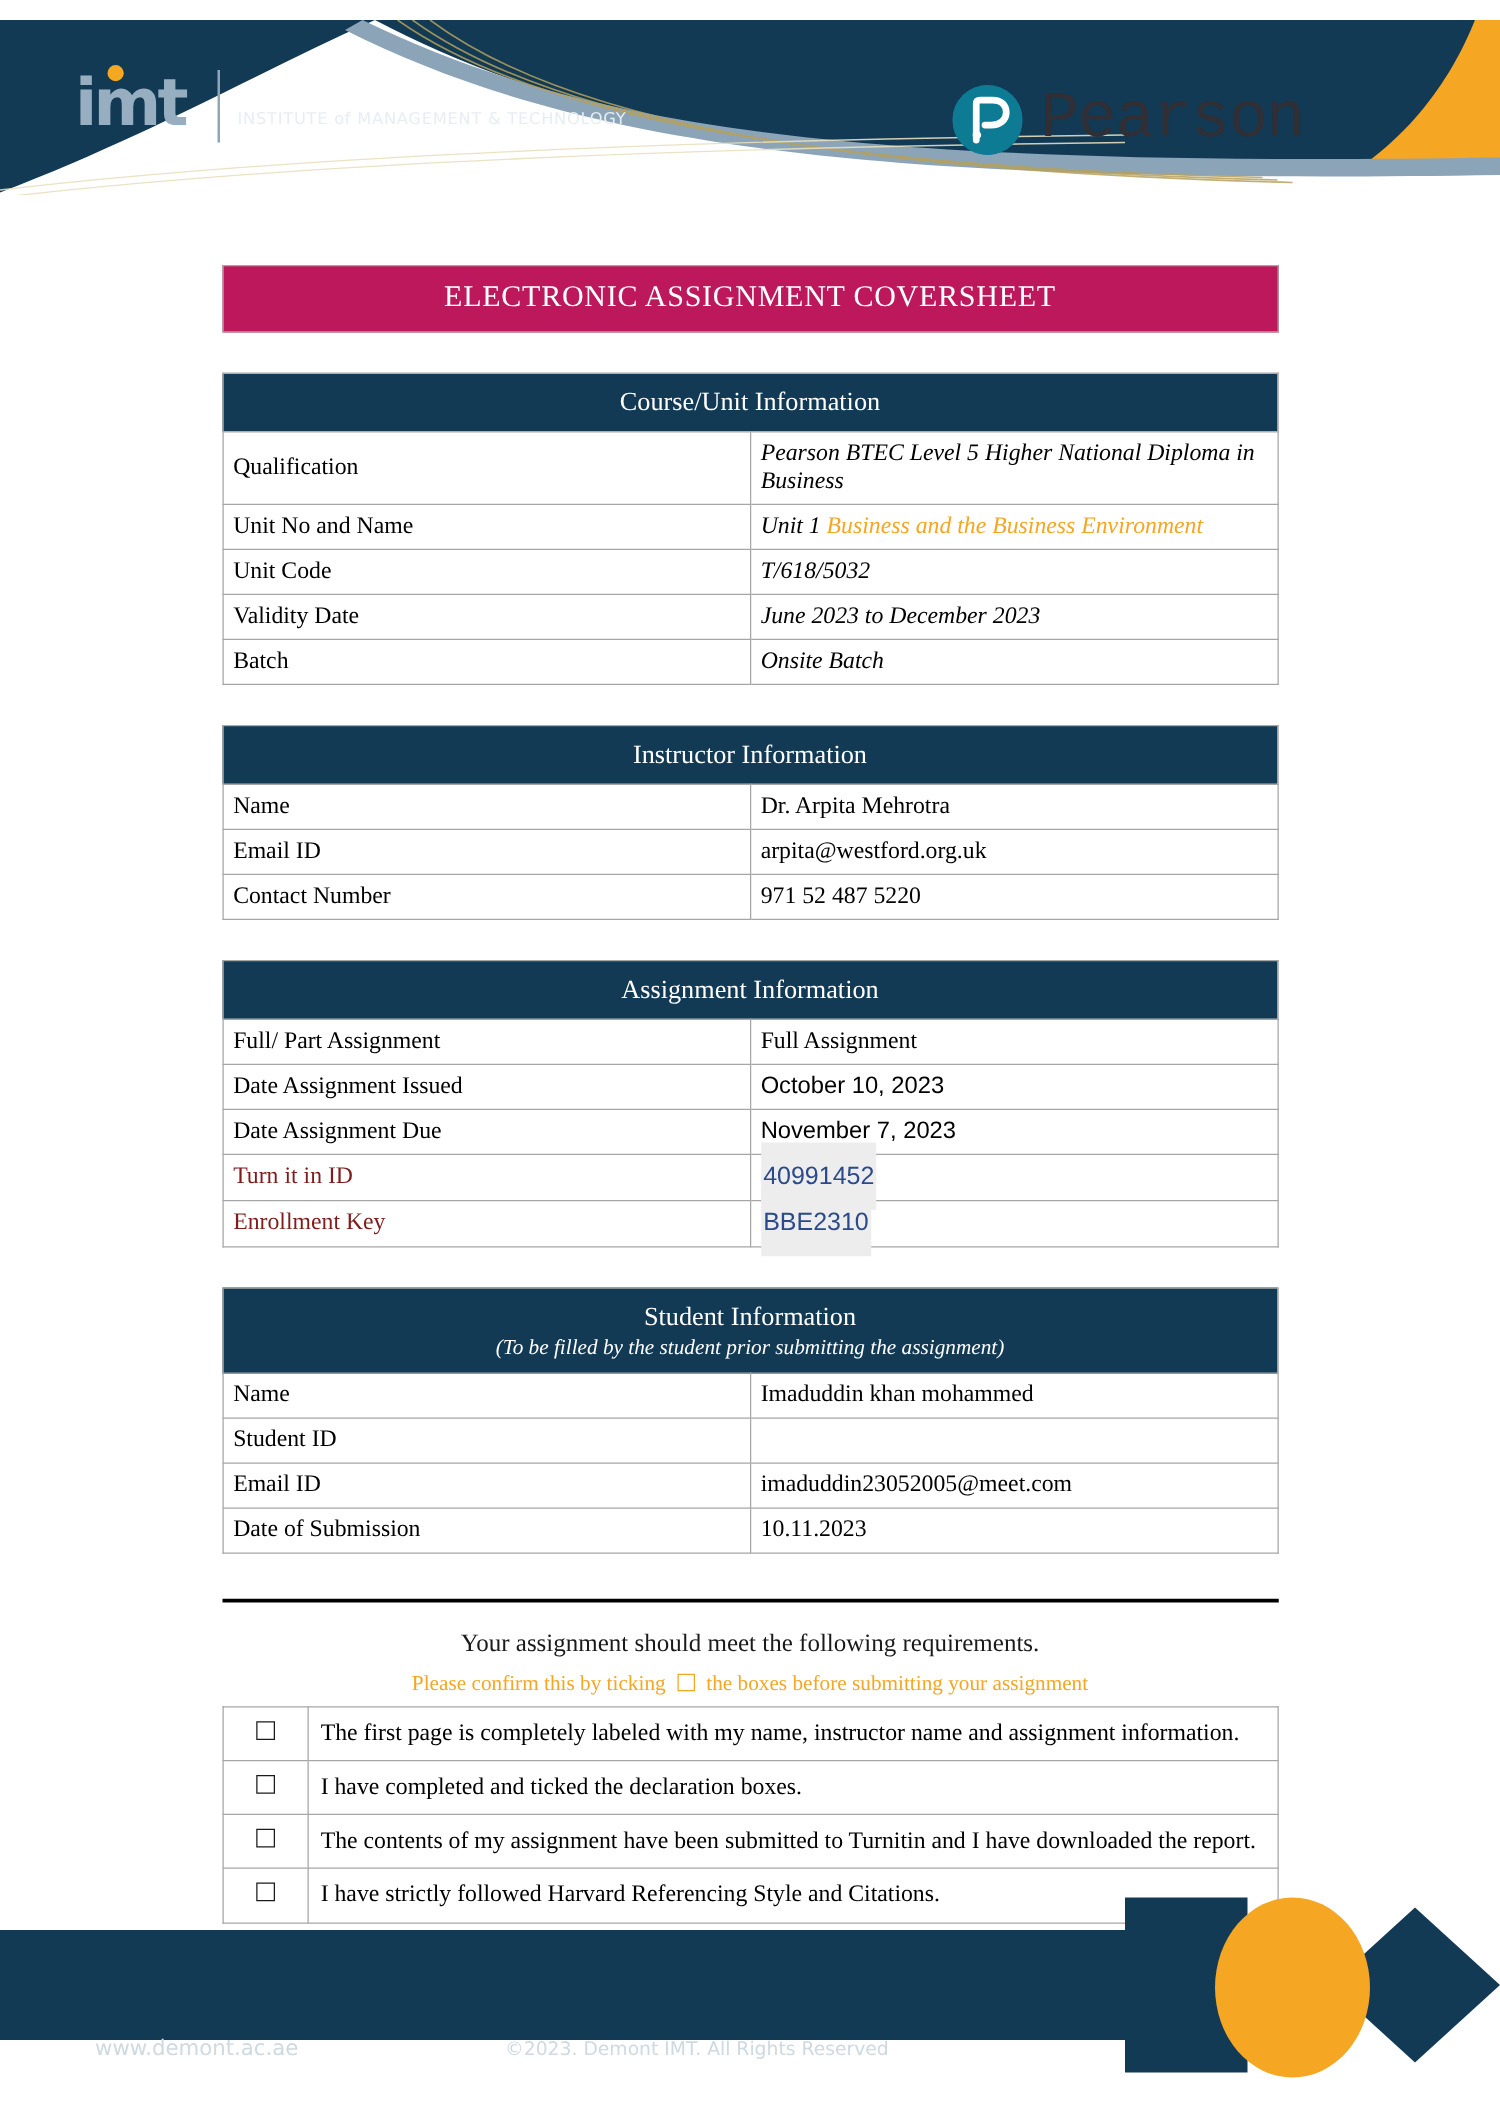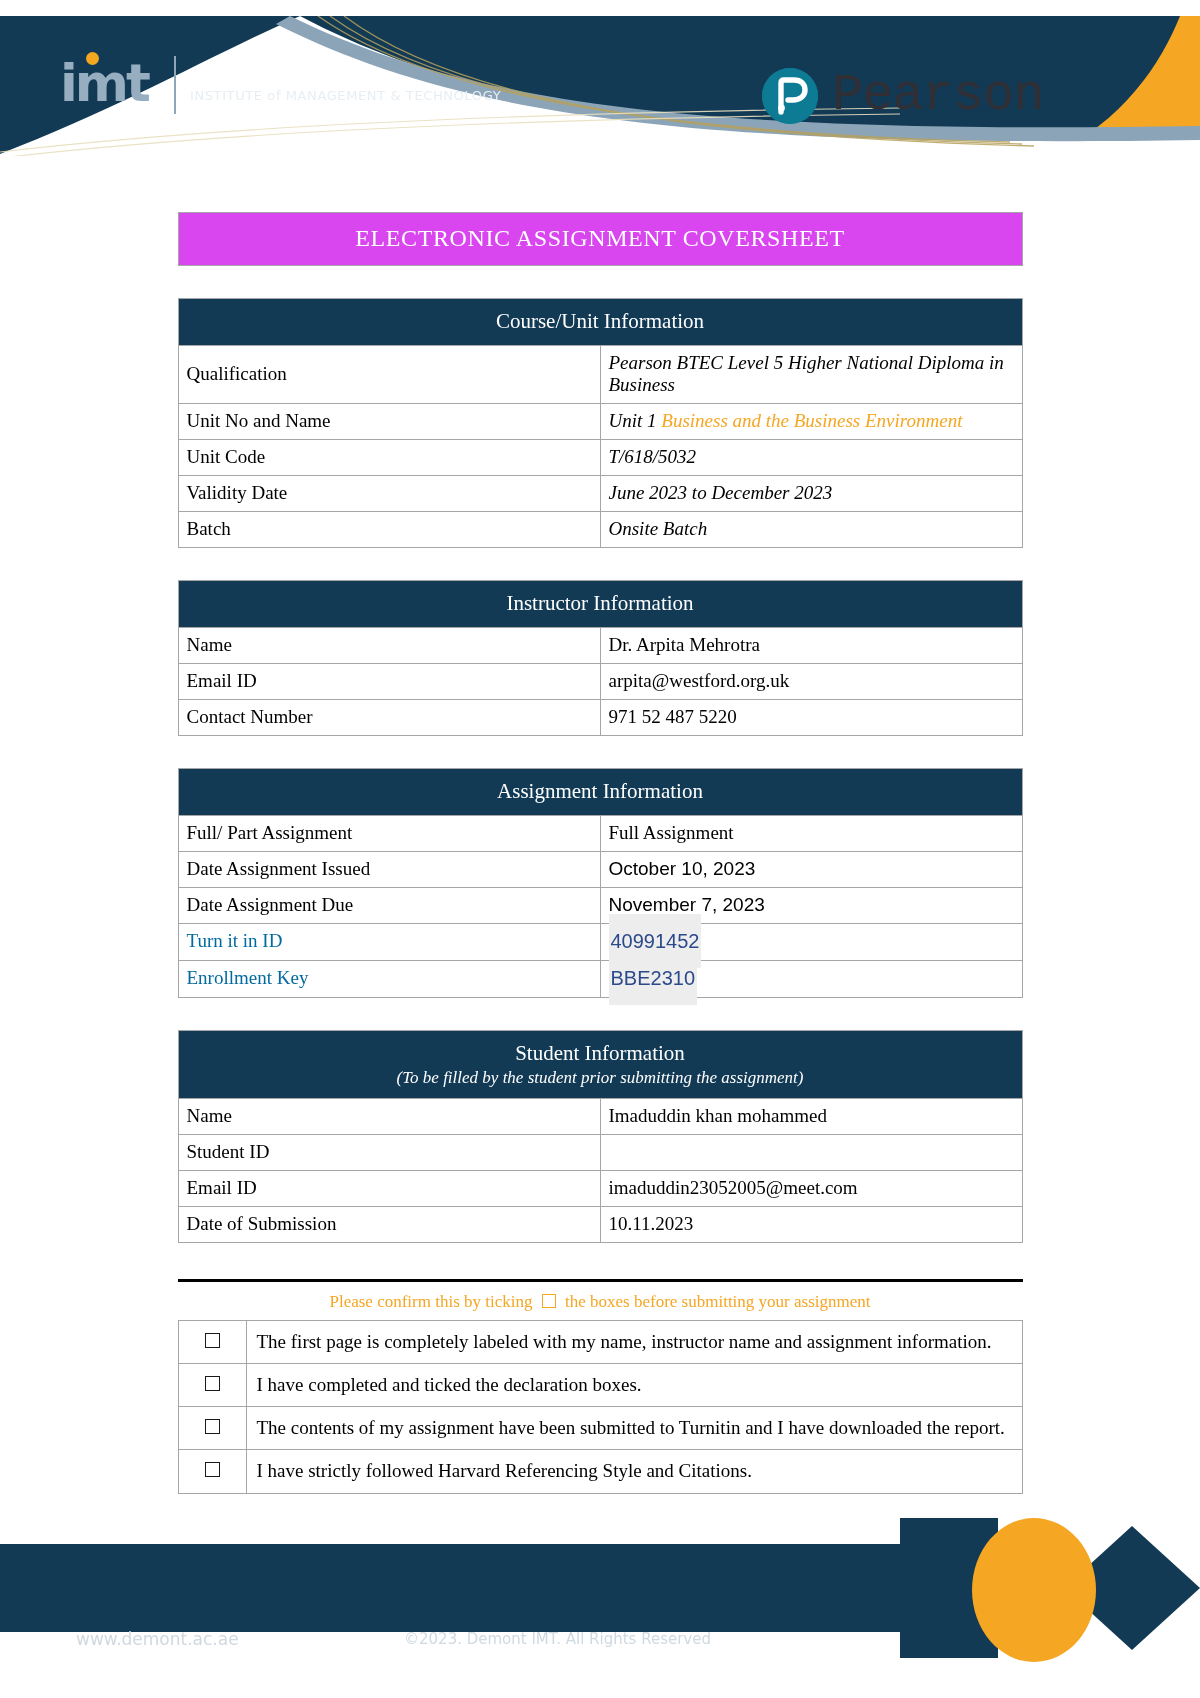--- a/index.html
+++ b/index.html
@@ -50,21 +50,21 @@
     font-size:52px; color:#2f2f35; line-height:52px; letter-spacing:-1px;
   }
 
   
   .content{
     position:absolute; left:0; top:140px; width:1200px;
   }
 
   .doc-title{
     width:845px; margin:72px auto 0 auto;
-    background:#d946ef; color:#ffffff;
+    background:#be185d; color:#ffffff;
     text-align:center; font-size:24px; letter-spacing:0.6px;
     padding:12px 0 13px 0;
     border:1px solid #a6a6a6;
   }
 
   table.info{
     width:845px; margin:32px auto 0 auto;
     border-collapse:collapse; table-layout:fixed;
   }
   table.info td, table.info th{
@@ -77,21 +77,21 @@
     text-align:center; font-size:21px; padding:9px 0 10px 0;
     line-height:1.28;
   }
   thead th .sub{ font-style:italic; font-size:17px; display:block; }
   td.lbl{ width:243px; }
   td.val{ }
 
   .it{ font-style:italic; }
   .accent{ color:#f5a623; font-style:italic; }
   .sans{ font-family:"Liberation Sans", sans-serif; font-size:20px; }
-  .bluelbl{ color:#0369a1; }
+  .bluelbl{ color:#7f1d1d; }
   .bluehl{
     color:#2b4a8b; font-family:"Liberation Sans", sans-serif; font-size:20px;
     background:#ededed; padding:16px 2px;
   }
   .empty{ height:20px; }
 
   .rule{
     width:845px; height:0; margin:36px auto 0 auto;
     border-top:3px solid #000000;
   }
@@ -298,20 +298,21 @@
       </tr>
       <tr>
         <td class="lbl">Date of Submission</td>
         <td class="val">10.11.2023</td>
       </tr>
     </tbody>
   </table>
 
   <div class="rule"></div>
 
+  <div class="req-line">Your assignment should meet the following requirements.</div>
 
   <div class="req-confirm">
     <span>Please confirm this by ticking</span>
     <span class="inline-box"></span>
     <span>the boxes before submitting your assignment</span>
   </div>
 
   <table class="checks">
     <tbody>
       <tr>

